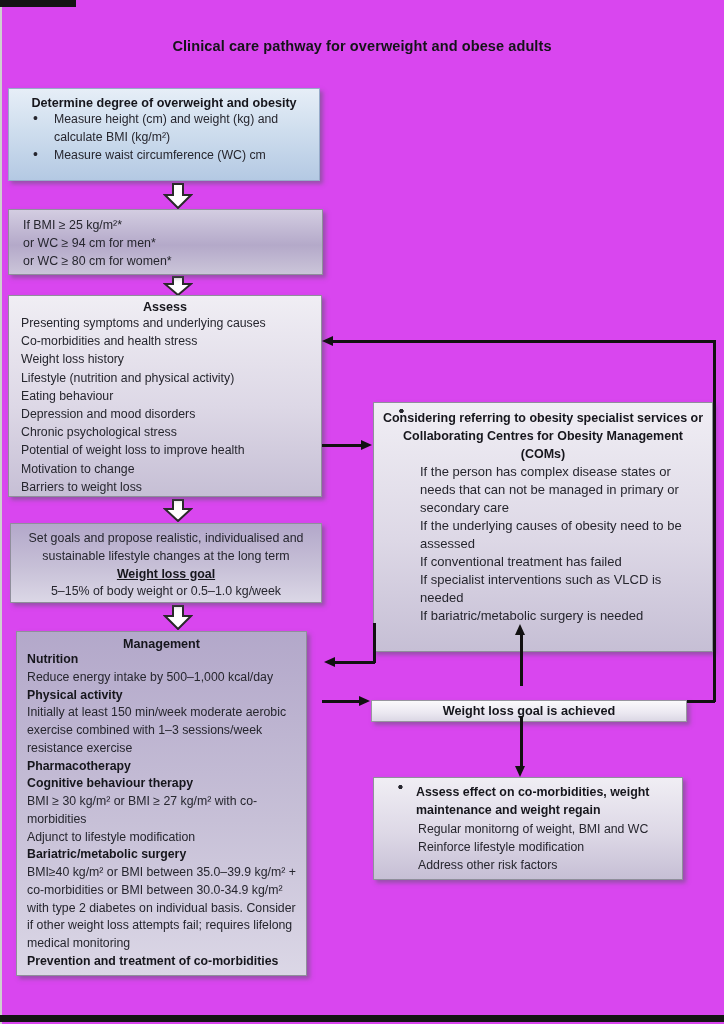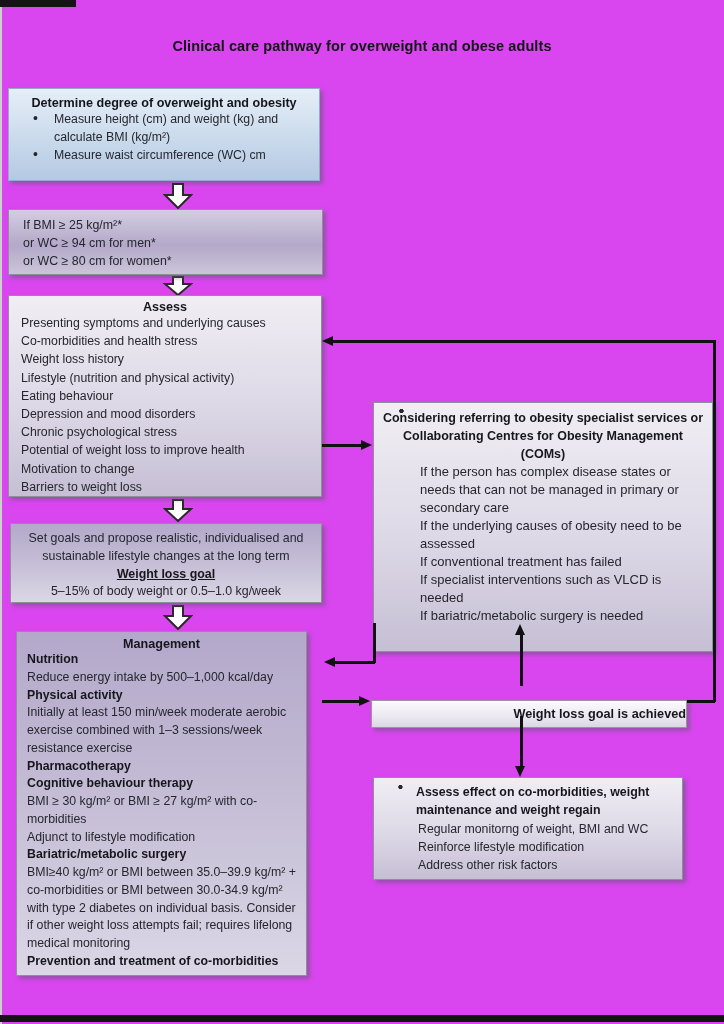--- a/index.html
+++ b/index.html
@@ -72,21 +72,21 @@
   .m-ln { padding:0 8px 0 10px; font-size:12.3px; line-height:17.75px; }
   .m-bold { font-weight:bold; color:#16161c; }
 
   
   .b-ref { left:373px; top:402px; width:340px; height:250px; padding-top:7px; }
   .b-ref .box-heading { font-size:12.5px; line-height:17.8px; padding:0 8px; }
   .b-ref .blt { padding:0 6px 0 46px; font-size:13px; line-height:17.9px; }
   .b-ref .blt::before { left:25px; }
 
   
-  .b-achv { left:371px; top:700px; width:316px; height:28px; display:flex; align-items:center; justify-content:flex-end; }
+  .b-achv { left:371px; top:700px; width:316px; height:22px; display:flex; align-items:center; justify-content:center; }
   .b-achv .box-heading { font-size:12.7px; }
 
   
   .b-mon { left:373px; top:777px; width:310px; height:103px; padding-top:6px; }
   .b-mon .ttl { font-weight:bold; color:#16161c; font-size:12.4px; line-height:17.8px; padding:0 8px 0 10px;margin-left:32px; }
   .b-mon .blt { padding:0 4px 0 44px; font-size:12.3px; line-height:18.2px; }
   .b-mon .blt::before { left:24px; }
 
   
   .h-line, .v-line { position:absolute; background:#111; }

